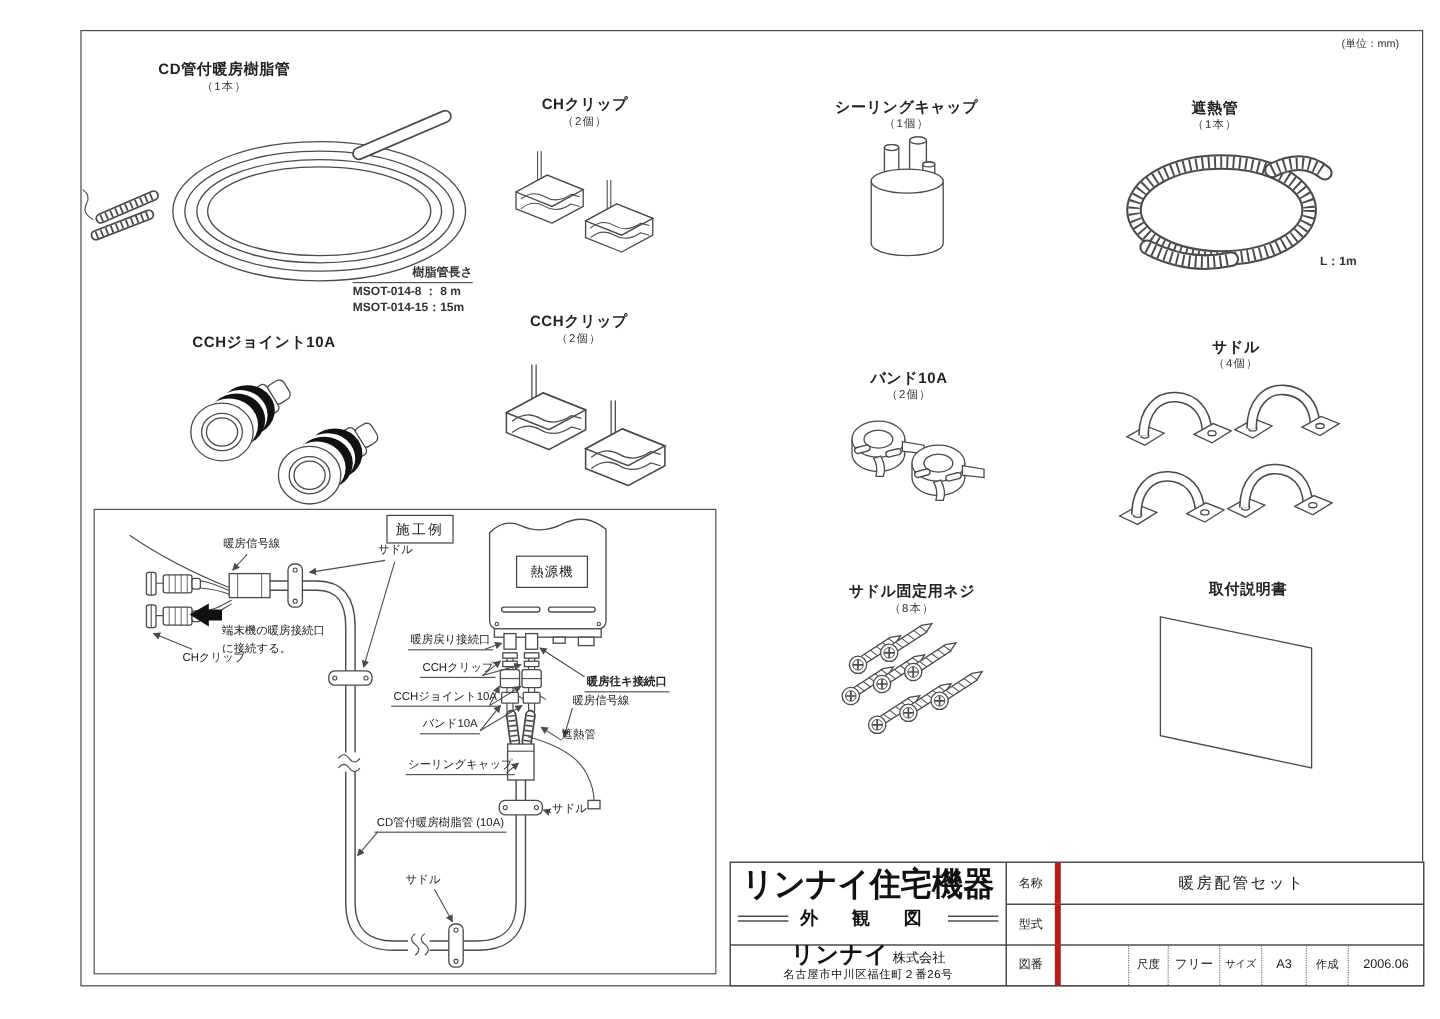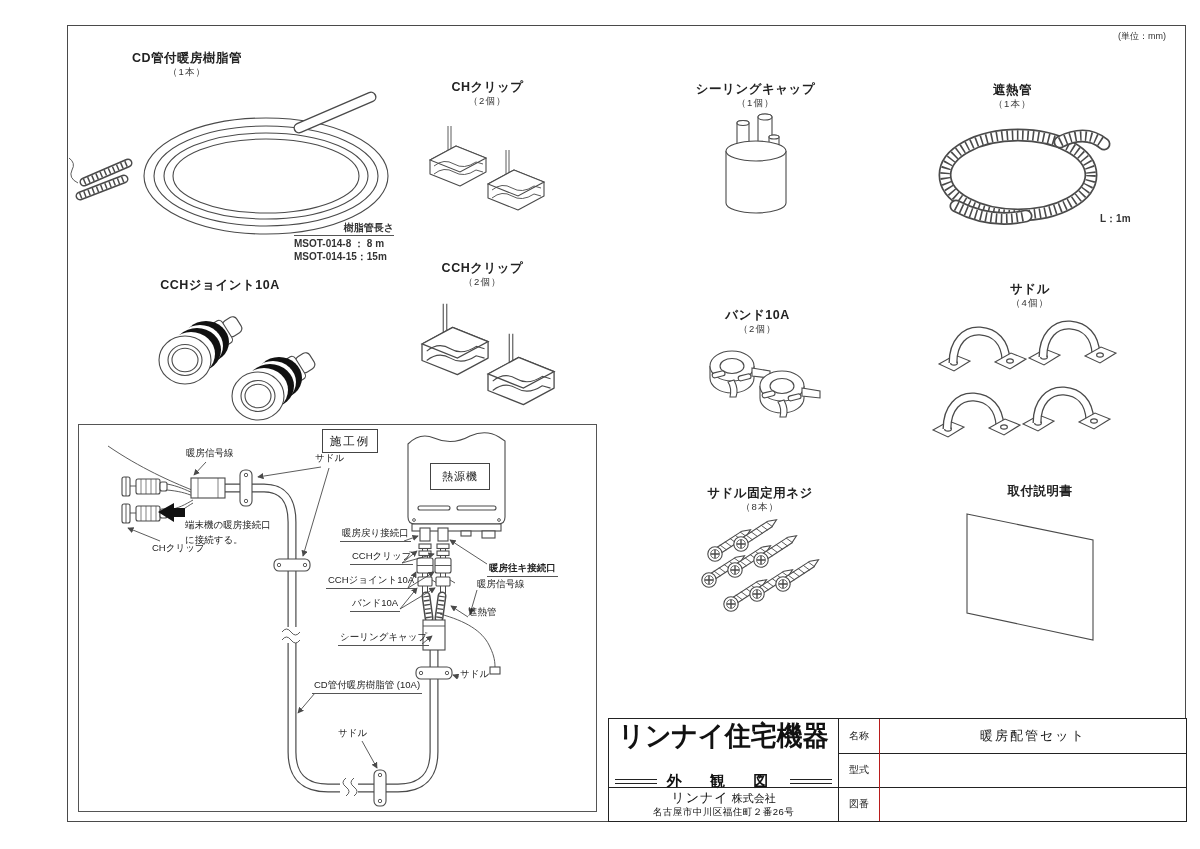--- a/index.html
+++ b/index.html
@@ -26,30 +26,30 @@
   .pin{stroke:#fff;stroke-width:6.6;fill:none;}
   .bout{stroke:#4a4a4a;stroke-width:6;fill:none;}
   .bin{stroke:#fff;stroke-width:4;fill:none;}
   .ldr{stroke:#4a4a4a;stroke-width:0.9;fill:none;}
   .sd{fill:#fff;stroke:#4a4a4a;stroke-width:1.1;}
   
   #tblock{position:absolute;left:608px;top:718px;width:577px;height:102px;border:1.5px solid #222;background:#fff;}
   #tblock .cell{position:absolute;box-sizing:border-box;}
   #tbLogo{left:0;top:0;width:230px;height:68px;border-right:1.5px solid #222;display:flex;flex-direction:column;align-items:center;}
   #tbLogoMain{font-size:26px;font-weight:bold;letter-spacing:0px;color:#111;transform:scaleY(1.05);}
-  #tbLogoSub{display:flex;align-items:center;gap:10px;margin-top:18px;width:100%;justify-content:center;}
+  #tbLogoSub{display:flex;align-items:center;gap:10px;margin-top:2px;width:100%;justify-content:center;}
   #tbLogoSub .txt{font-size:15px;font-weight:bold;letter-spacing:12px;color:#111;}
   #tbLogoSub .rule{width:42px;height:3px;border-top:1px solid #222;border-bottom:1px solid #222;}
   #tbCompany{left:0;top:68px;width:230px;height:34px;border-right:1.5px solid #222;border-top:1.5px solid #222;
       display:flex;flex-direction:column;align-items:center;justify-content:center;line-height:13px;}
   #tbCompany .c1{font-size:11px;color:#111;}
-  #tbCompany .c1 b{font-size:13px;font-weight:normal;letter-spacing:1px;}
+  #tbCompany .c1 b{font-size:19px;font-weight:bold;letter-spacing:1px;}
   #tbCompany .c2{font-size:9.5px;color:#111;letter-spacing:.5px;}
   .tbRow{position:absolute;left:230px;width:347px;height:34px;display:flex;}
-  .tbRow .lab{width:40px;border-right:1px solid #b91c1c;display:flex;align-items:center;justify-content:center;font-size:10px;}
+  .tbRow .lab{width:40px;border-right:5px solid #b91c1c;display:flex;align-items:center;justify-content:center;font-size:10px;}
   .tbRow .val{flex:1;display:flex;align-items:center;justify-content:center;text-align:right;}
   #tbRow1{top:0;border-bottom:1px solid #222;} #tbRow1 .val{font-size:13px;letter-spacing:2px;}
   #tbRow2{top:34px;border-bottom:1px solid #222;} #tbRow2 .val{font-size:14.5px;letter-spacing:1px;}
   #tbRow3{top:68px;}
   #tbRow3 .meta{display:flex;flex:1;}
   #tbRow3 .m{display:flex;align-items:center;justify-content:center;border-left:1px dotted #777;font-size:9.5px;}
   #tbRow3 .sp{flex:1;}
   #tbRow3 .mv{font-size:10.5px;}
   #unitNote{position:absolute;left:1118px;top:30px;font-size:9px;color:#333;}
 </style>
@@ -389,15 +389,24 @@
     </div>
     <div class="tbRow" id="tbRow1">
       <div class="lab">名称</div>
       <div class="val">暖房配管セット</div>
     </div>
     <div class="tbRow" id="tbRow2">
       <div class="lab">型式</div>
     </div>
     <div class="tbRow" id="tbRow3">
       <div class="lab">図番</div>
+      <div class="meta">
+        <div class="sp"></div>
+        <div class="m" style="width:32px;">尺度</div>
+        <div class="m mv" style="width:42px;">フリー</div>
+        <div class="m" style="width:34px;font-size:8.5px;">サイズ</div>
+        <div class="m mv" style="width:36px;">A3</div>
+        <div class="m" style="width:34px;">作成</div>
+        <div class="m mv" style="width:62px;">2006.06</div>
+      </div>
     </div>
   </div>
 </div>
 
 </body></html>

